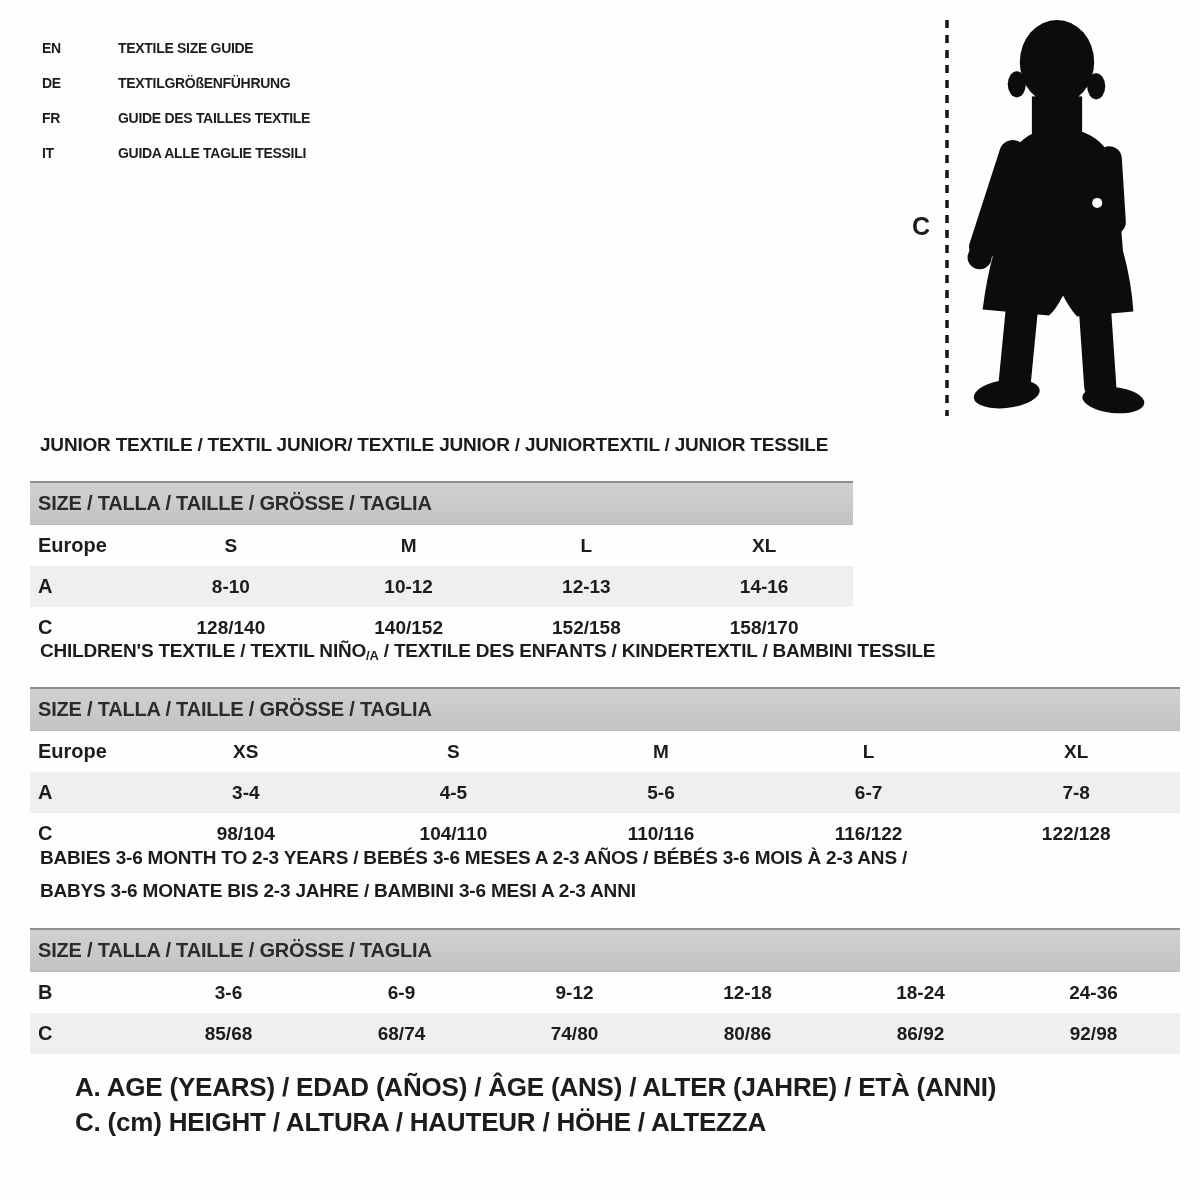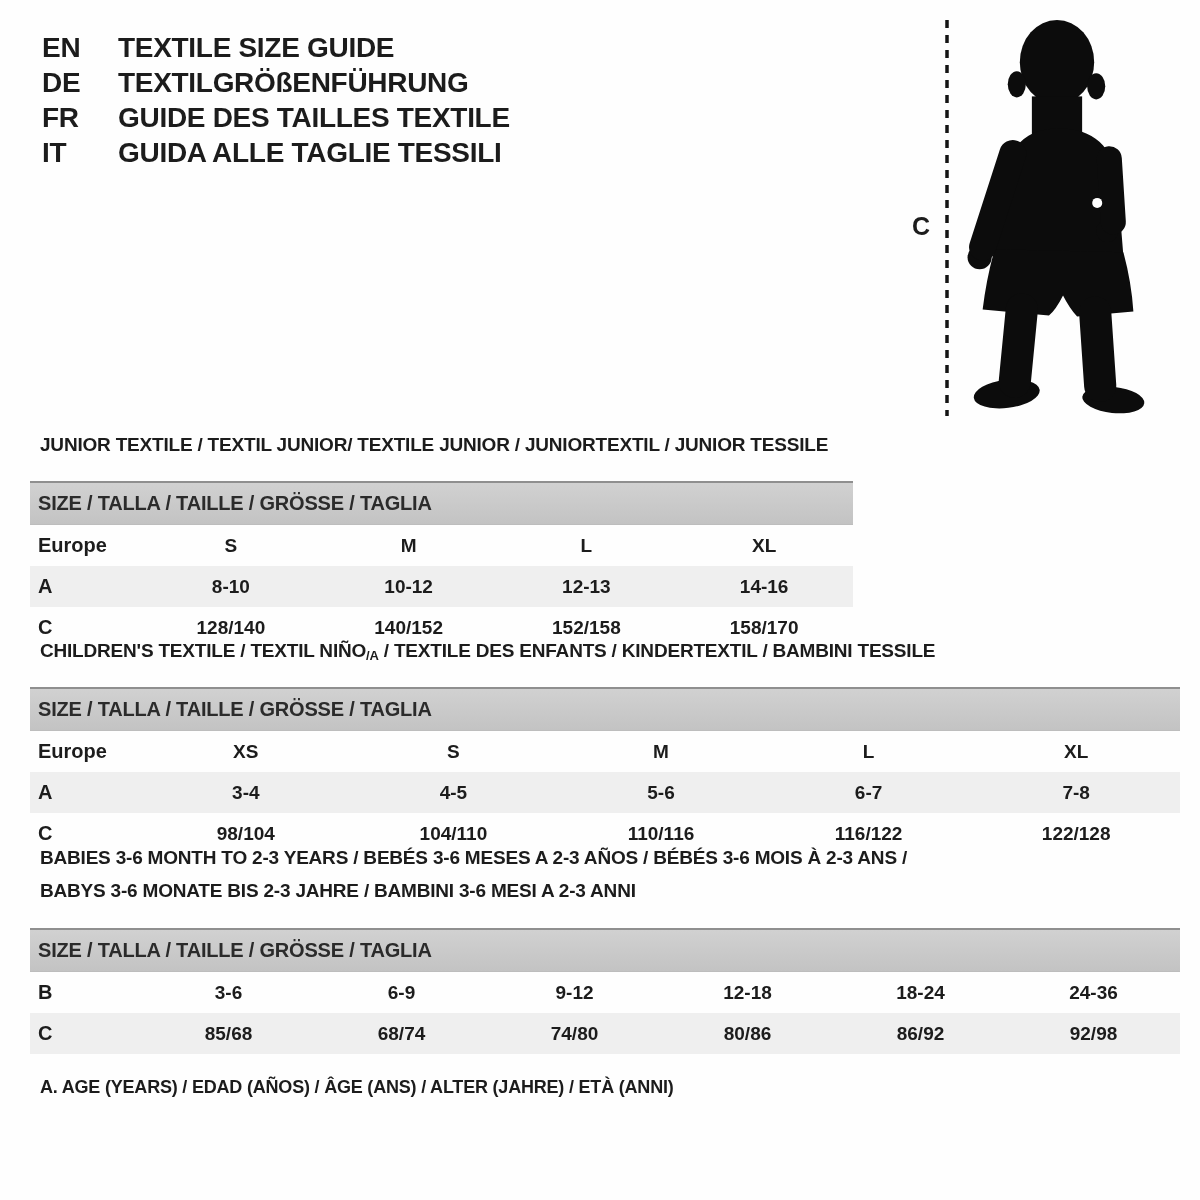--- a/index.html
+++ b/index.html
@@ -5,21 +5,21 @@
   html,body { margin:0; padding:0; background:#ffffff; }
   .page {
     position:relative; width:1200px; height:1200px;
     background:#fefefe; overflow:hidden;
     font-family:"Liberation Sans", sans-serif;
     font-weight:700; color:#1c1c1c;
   }
 
   
   .lang-list { position:absolute; left:42px; top:30px; }
-  .lang-row { display:flex; height:35px; align-items:center; font-size:28px; letter-spacing:-0.3px; }
+  .lang-row { display:flex; height:35px; align-items:center; font-size:14px; letter-spacing:-0.3px; }
   .lang-code { width:76px; }
 
   
   .measure-line { position:absolute; left:944px; top:20px; width:6px; height:396px; }
   .measure-label { position:absolute; left:912px; top:212px; font-size:25px; }
   .silhouette { position:absolute; left:966px; top:18px; width:182px; height:402px; }
 
   
   .section-heading { position:absolute; left:40px; font-size:19px; letter-spacing:-0.2px; white-space:nowrap; }
   .heading-junior { top:434px; }
@@ -38,21 +38,21 @@
     display:flex; align-items:center; padding-left:8px;
     font-size:20px; color:#2b2b2b; letter-spacing:-0.2px; box-sizing:border-box;
   }
   .trow { display:flex; height:41px; align-items:center; font-size:20px; }
   .trow.shaded { background:#efefef; }
   .row-label { width:112px; padding-left:8px; box-sizing:border-box; }
   .cell { flex:1; text-align:center; font-size:19px; }
 
   
   .legend { position:absolute; left:40px; top:1070px; }
-  .legend-line { height:35px; display:flex; align-items:center; font-size:18px; letter-spacing:-0.2px; }
+  .legend-line { height:35px; display:flex; align-items:center; font-size:26px; letter-spacing:-0.2px;margin-left:35px; }
 </style>
 </head>
 <body>
 
 <div class="page">
 
   <div class="lang-list">
     <div class="lang-row">
       <span class="lang-code">EN</span>
       <span class="lang-label">TEXTILE SIZE GUIDE</span>
@@ -175,15 +175,16 @@
       <span class="cell">68/74</span>
       <span class="cell">74/80</span>
       <span class="cell">80/86</span>
       <span class="cell">86/92</span>
       <span class="cell">92/98</span>
     </div>
   </div>
 
   <div class="legend">
     <div class="legend-line">A. AGE (YEARS) / EDAD (AÑOS) / ÂGE (ANS) / ALTER (JAHRE) / ETÀ (ANNI)</div>
+    <div class="legend-line">C. (cm) HEIGHT / ALTURA / HAUTEUR / HÖHE / ALTEZZA</div>
   </div>
 
 </div>
 
 </body></html>

